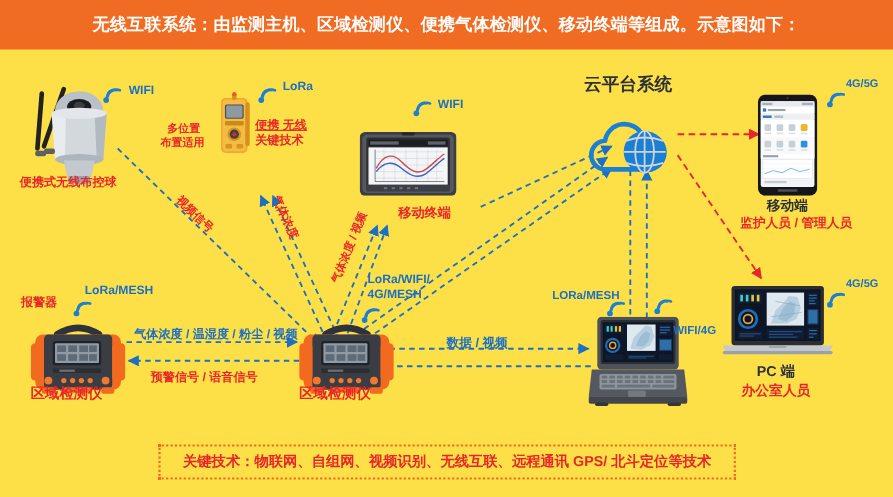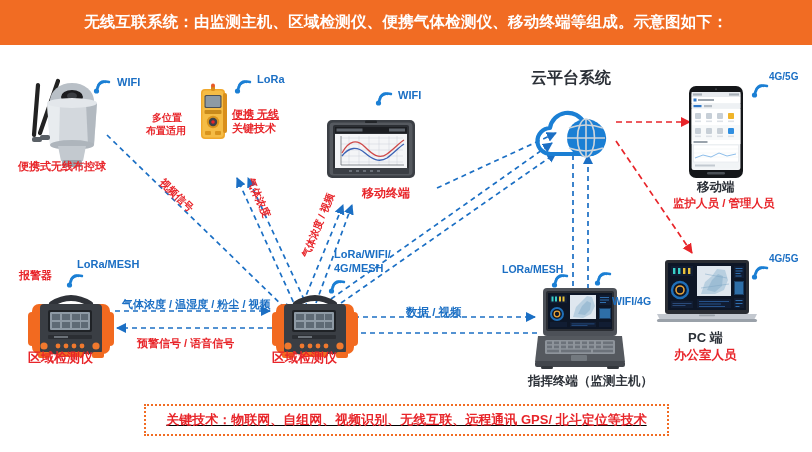--- a/index.html
+++ b/index.html
@@ -1,21 +1,21 @@
 <!DOCTYPE html>
 <html><head>
 <meta charset="utf-8">
 <style>
   html,body{margin:0;padding:0;}
   body{
     width:812px;height:452px;overflow:hidden;
     background:#ced5db;
     font-family:"Liberation Sans","DejaVu Sans",sans-serif;
   }
-  #root{position:relative;width:812px;height:452px;background:#ffffff;}
+  #root{position:relative;width:812px;height:452px;background:#fde047;}
 
   
   .header{
     position:absolute;left:0;top:0;width:812px;height:45px;
     background:#f16c23;display:flex;align-items:center;justify-content:center;
   }
   .header-title{
     color:#ffffff;font-size:15.5px;font-weight:bold;letter-spacing:.2px;
     white-space:nowrap;
   }
@@ -54,21 +54,20 @@
   .rlaptop{position:absolute;width:90px;height:82px;}
 
   
   .areadet{position:absolute;width:86px;height:70px;}
 
   
   .banner{
     position:absolute;left:144px;top:404px;width:525px;height:32px;
     border:2px dotted #f16c23;display:flex;align-items:center;justify-content:center;
     box-sizing:border-box;
-    text-decoration:underline;
   }
   .banner-txt{color:#e8252a;font-size:13px;font-weight:bold;white-space:nowrap;}
 
   .rot{transform-origin:left top;}
 </style>
 </head>
 <body>
 
 <div id="root">
 
@@ -571,21 +570,20 @@
         <rect x="12" y="61.7" width="12" height="2.6"></rect>
           <rect x="26" y="61.7" width="30" height="2.6"></rect>
           <rect x="58" y="61.7" width="20" height="2.6"></rect>
       </g>
       <rect x="36" y="67" width="16" height="6" rx="1" fill="#73797f"></rect>
       <rect x="0" y="73" width="90" height="6" rx="2" fill="#43474d"></rect>
       <rect x="6" y="78" width="12" height="3" rx="1.5" fill="#33373c"></rect>
       <rect x="72" y="78" width="12" height="3" rx="1.5" fill="#33373c"></rect>
     </svg>
   </div>
-  <div class="lbl dark" style="left:528px;top:374px;font-size:12.5px;">指挥终端（监测主机）</div>
 
   <div class="wifi" style="left:550px;top:270px;">
     <svg viewBox="0 0 22 18" width="22" height="18">
       <g fill="none" stroke="#1b7fd4" stroke-width="2.4" stroke-linecap="round">
         <path d="M5,15 a9,9 0 0 1 12,-9"></path>
         <path d="M6,11.5 a5.6,5.6 0 0 1 7.4,-5.6"></path>
       </g>
       <circle cx="4.5" cy="15" r="2.6" fill="#1b7fd4"></circle>
     </svg>
   </div>

